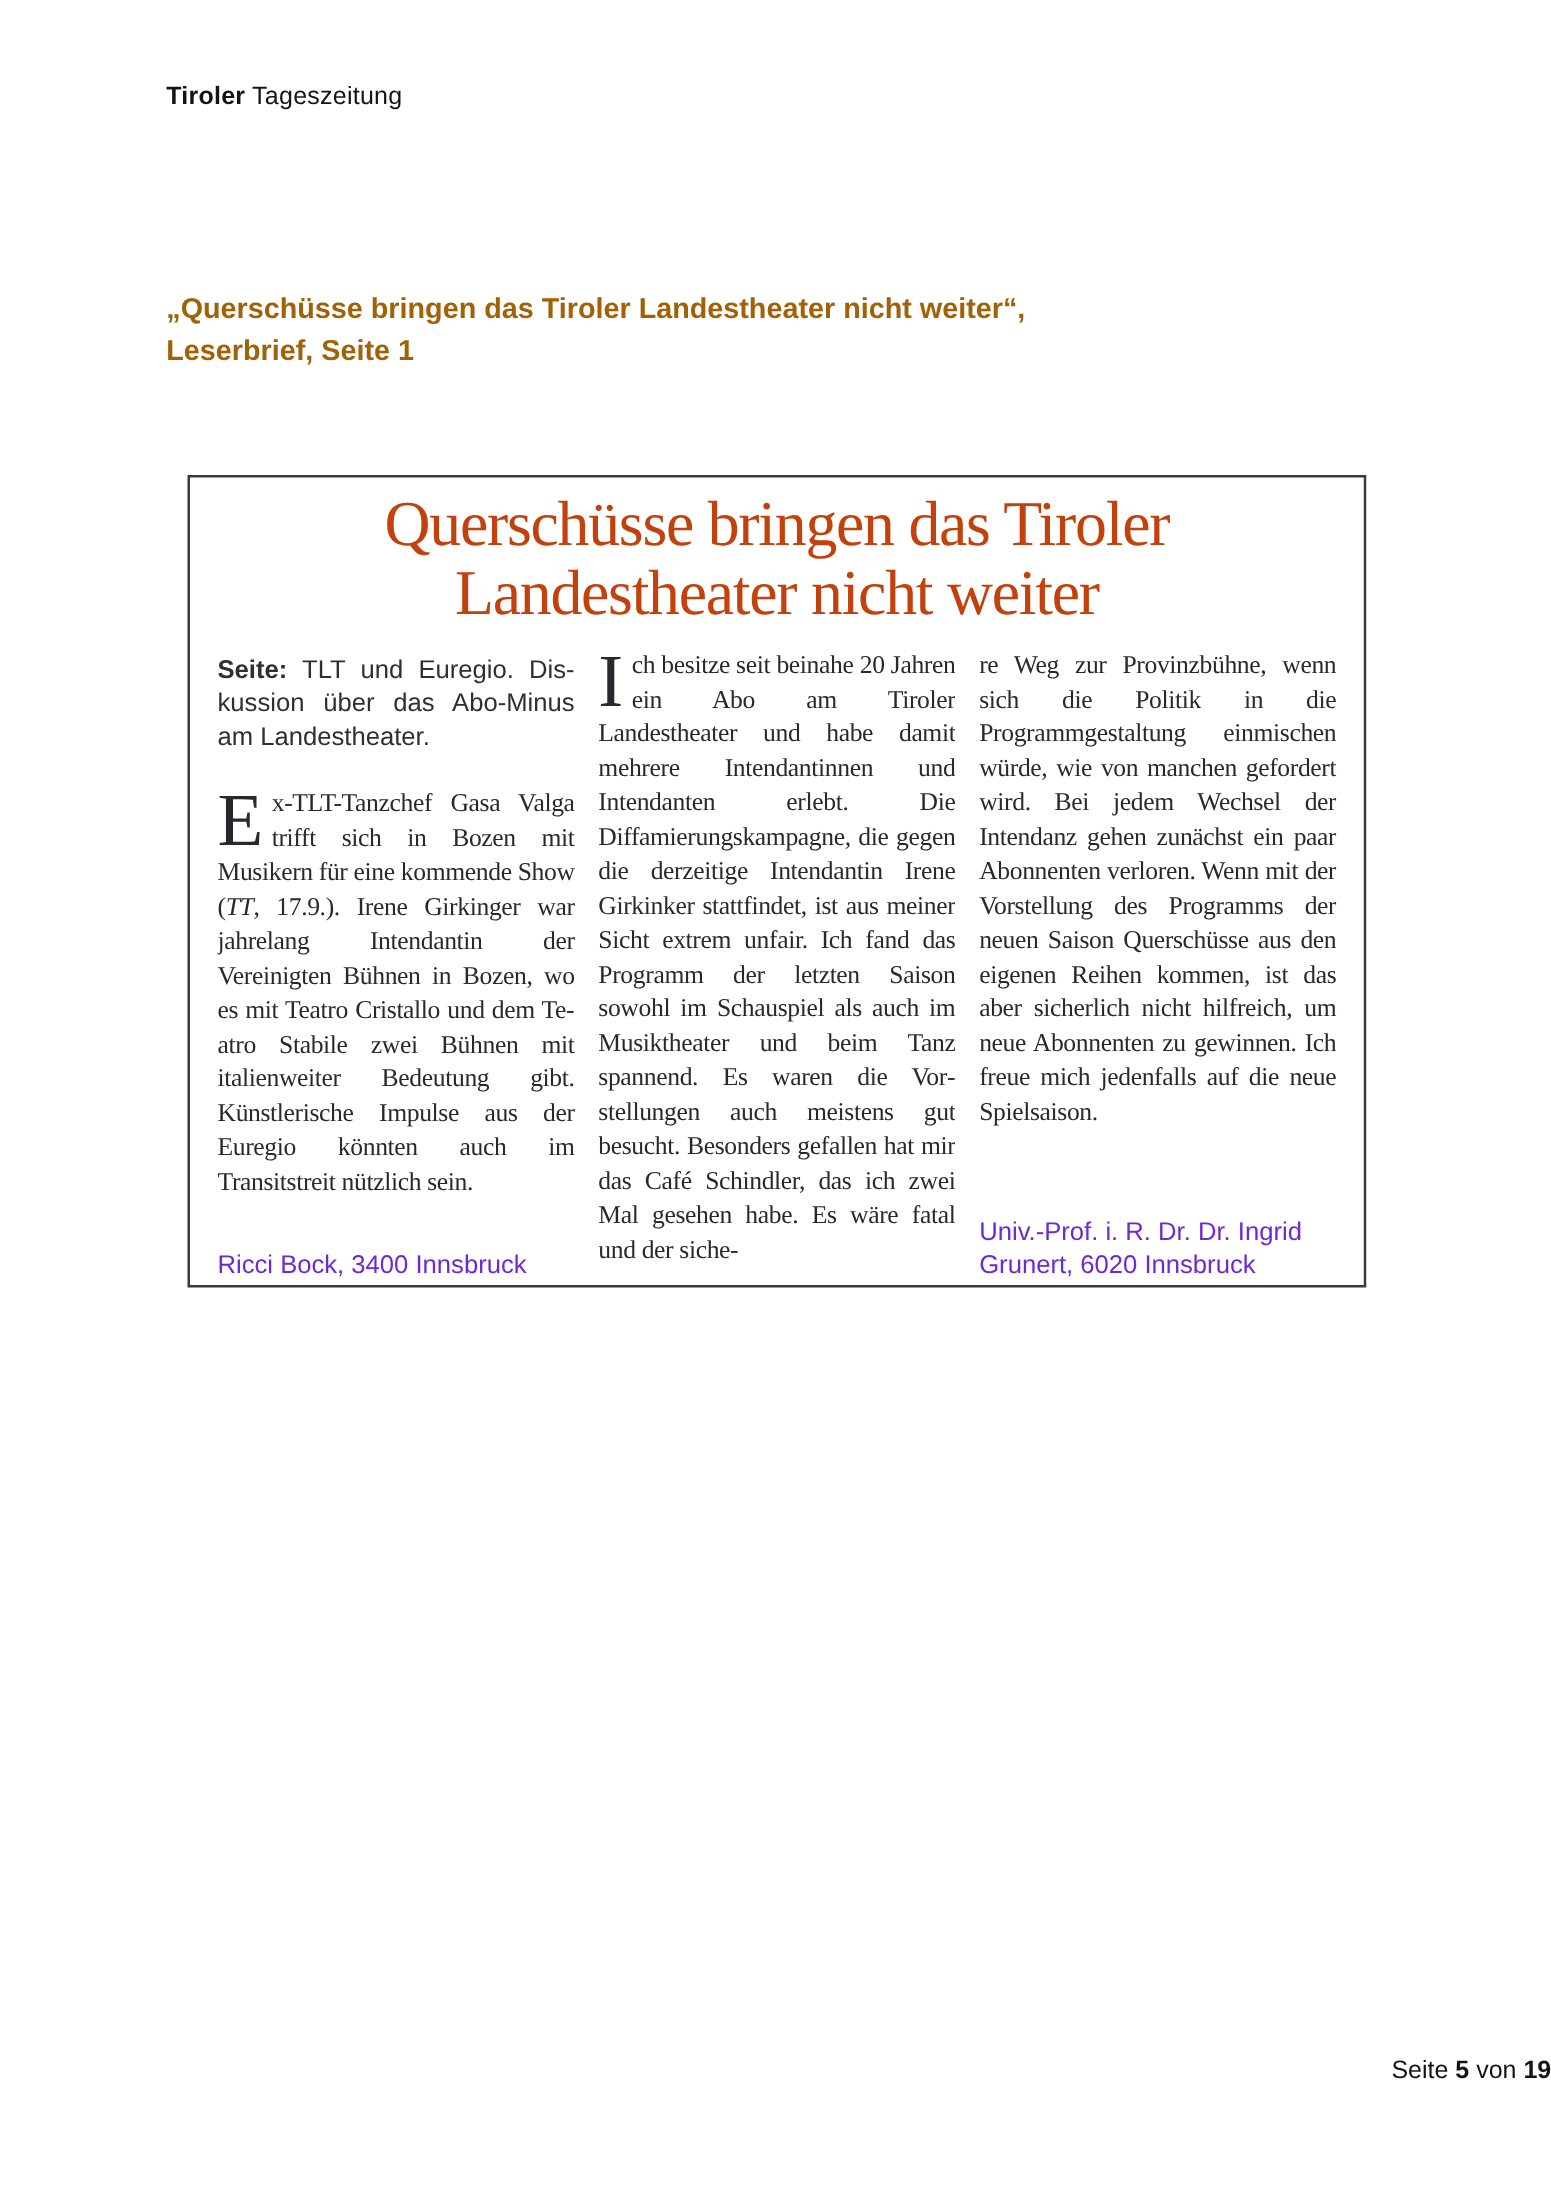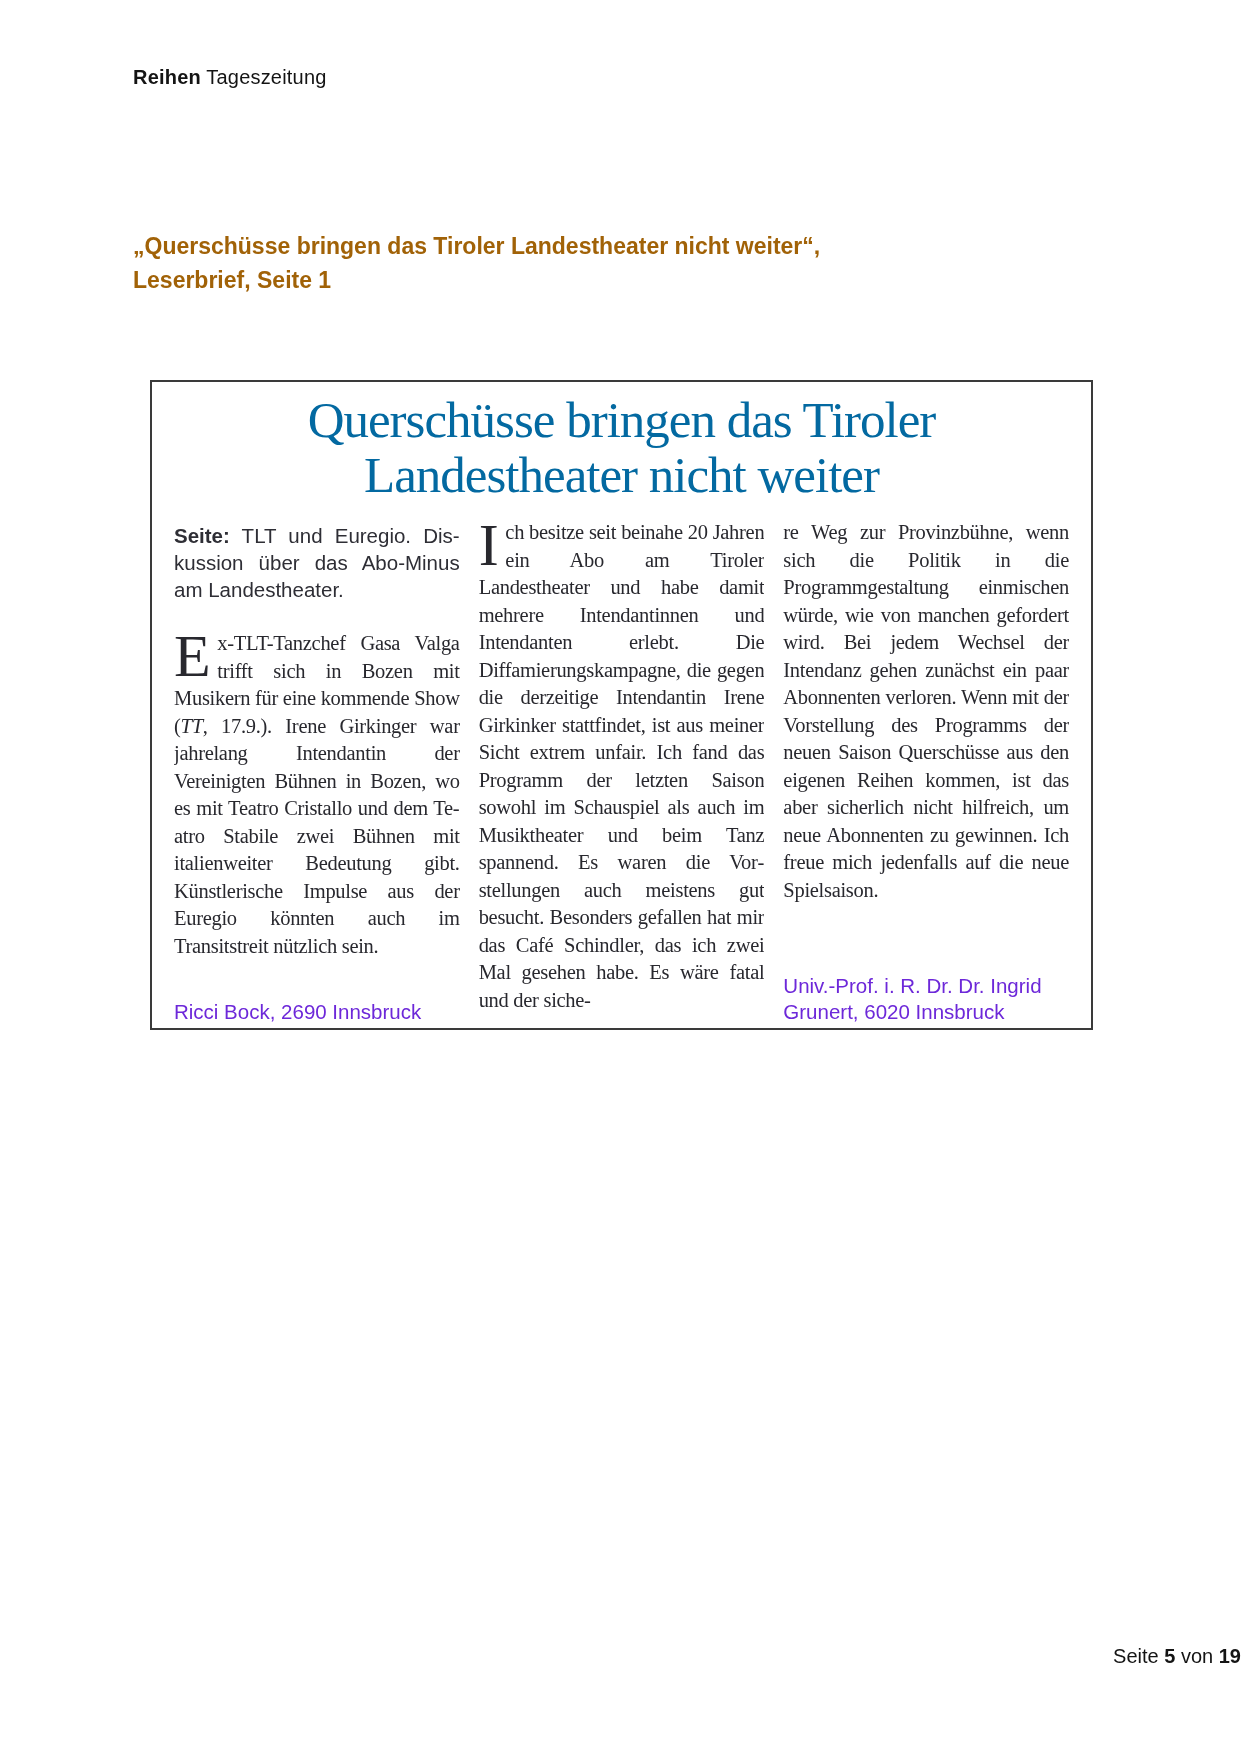--- a/index.html
+++ b/index.html
@@ -27,21 +27,21 @@
     border:2px solid #3a3a3a; background:#ffffff;
     padding:0 22px; overflow:hidden;
   }
 
   .headline {
     text-align:center;
     font-family:"Liberation Serif", serif;
     font-weight:400;
     font-size:51px; line-height:55px;
     letter-spacing:-1px;
-    color:#0369a1;
+    color:#c2410c;
     margin-top:11px;
   }
 
   .cols { display:flex; gap:19px; margin-top:16px; }
   .col {
     flex:1 1 0; min-width:0;
     display:flex; flex-direction:column;
     height:508px; overflow:hidden;
   }
 
@@ -82,40 +82,40 @@
   .footer {
     position:absolute; left:0; top:1645px; width:100%;
     text-align:right; font-size:20px; color:#141414;
   }
   .footer b { font-weight:700; }
 </style>
 </head>
 <body>
 
 <div class="header">
-  <span class="brand-bold">Reihen</span><span> Tageszeitung</span>
+  <span class="brand-bold">Tiroler</span><span> Tageszeitung</span>
 </div>
 
 <div class="doc-title">
   <div>„Querschüsse bringen das Tiroler Landestheater nicht weiter“,</div>
   <div>Leserbrief, Seite 1</div>
 </div>
 
 <div class="clipping">
   <div class="headline">
     <div>Querschüsse bringen das Tiroler</div>
     <div>Landestheater nicht weiter</div>
   </div>
 
   <div class="cols">
 
     <div class="col">
       <p class="intro"><span class="intro-label">Seite:</span><span> TLT und Euregio. Dis­kussion über das Abo-Minus am Landestheater.</span></p>
       <p class="bodytext after-intro"><span class="dropcap">E</span><span>x-TLT-Tanzchef Gasa Valga trifft sich in Bozen mit Musikern für eine kom­mende Show (</span><i>TT</i><span>, 17.9.). Ire­ne Girkinger war jahrelang Intendantin der Vereinigten Bühnen in Bozen, wo es mit Teatro Cristallo und dem Te­atro Stabile zwei Bühnen mit italienweiter Bedeutung gibt. Künstlerische Impulse aus der Euregio könnten auch im Transitstreit nützlich sein.</span></p>
-      <div class="sig">Ricci Bock, 2690 Innsbruck</div>
+      <div class="sig">Ricci Bock, 3400 Innsbruck</div>
     </div>
 
     <div class="col">
       <p class="bodytext"><span class="dropcap">I</span><span>ch besitze seit beinahe 20 Jahren ein Abo am Tiroler Landestheater und habe da­mit mehrere Intendantinnen und Intendanten erlebt. Die Diffamierungskampagne, die gegen die derzeitige Intendan­tin Irene Girkinker stattfindet, ist aus meiner Sicht extrem unfair. Ich fand das Programm der letzten Saison sowohl im Schauspiel als auch im Mu­siktheater und beim Tanz spannend. Es waren die Vor­stellungen auch meistens gut besucht. Besonders gefallen hat mir das Café Schindler, das ich zwei Mal gesehen habe. Es wäre fatal und der siche-</span></p>
     </div>
 
     <div class="col">
       <p class="bodytext"><span>re Weg zur Provinzbühne, wenn sich die Politik in die Programmgestaltung einmi­schen würde, wie von man­chen gefordert wird. Bei je­dem Wechsel der Intendanz gehen zunächst ein paar Abonnenten verloren. Wenn mit der Vorstellung des Pro­gramms der neuen Saison Querschüsse aus den eigenen Reihen kommen, ist das aber sicherlich nicht hilfreich, um neue Abonnenten zu gewin­nen. Ich freue mich jedenfalls auf die neue Spielsaison.</span></p>
       <div class="sig">Univ.-Prof. i. R. Dr. Dr. Ingrid Grunert, 6020 Innsbruck</div>
     </div>

